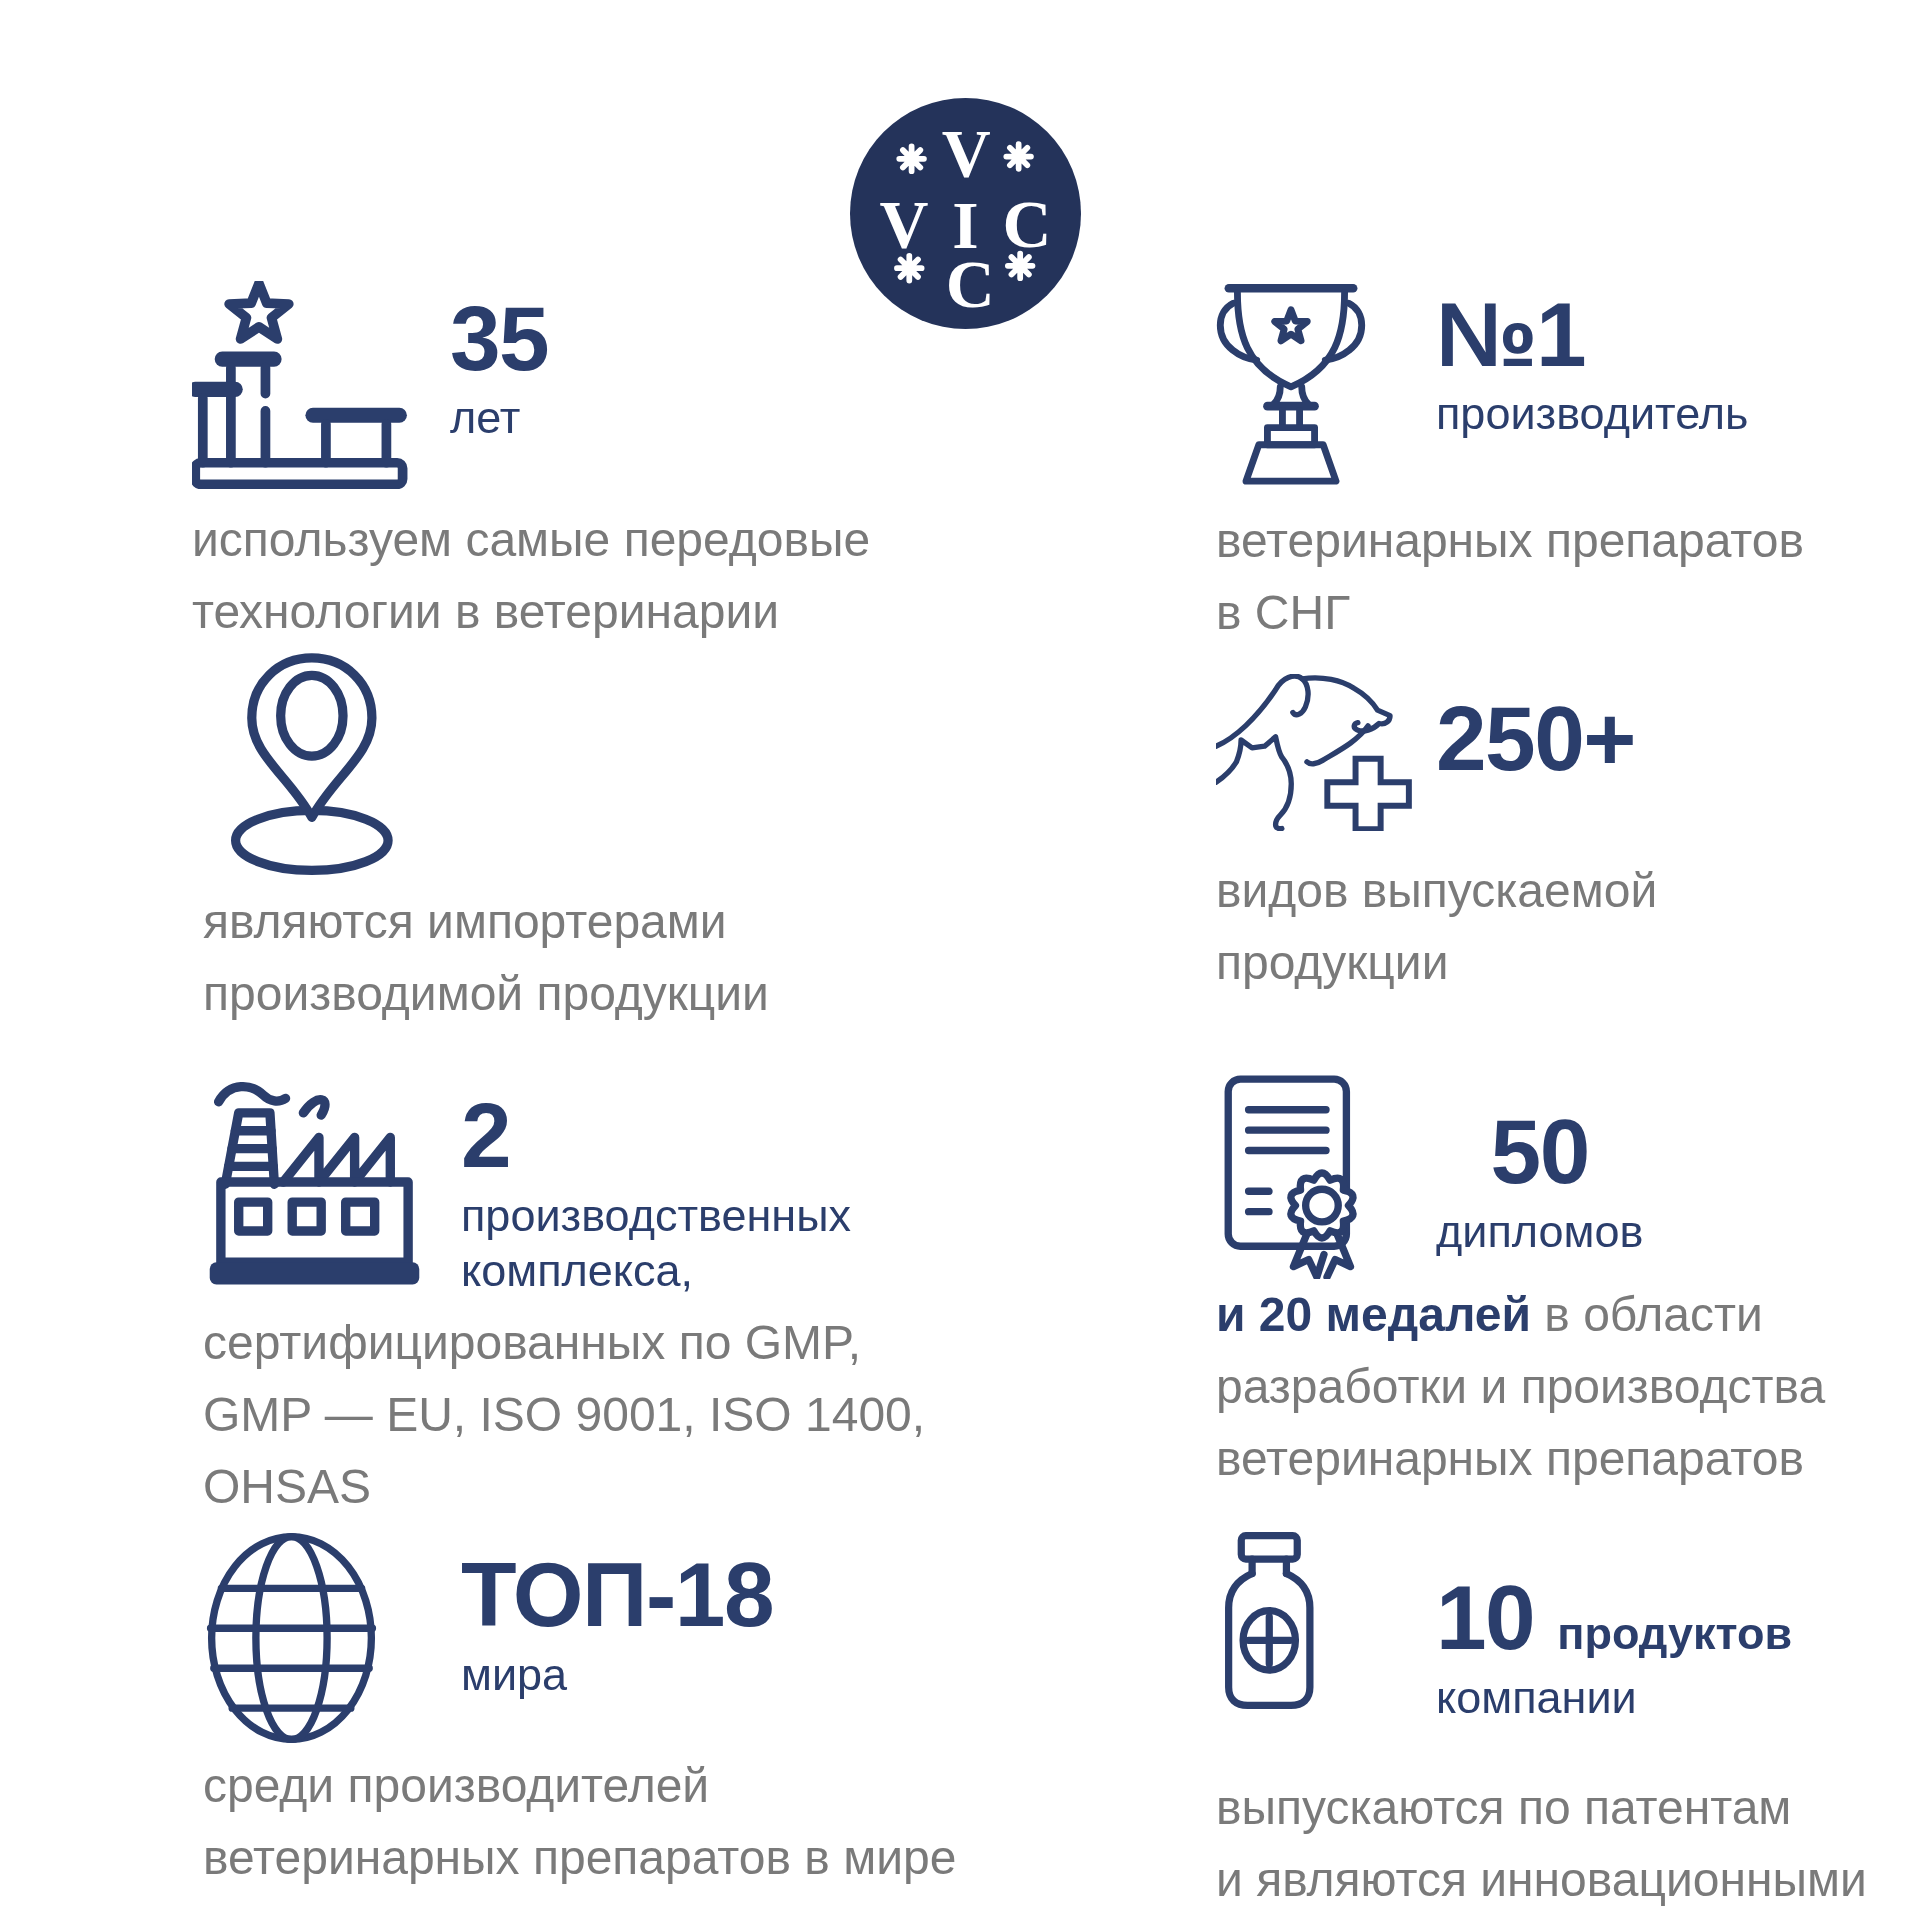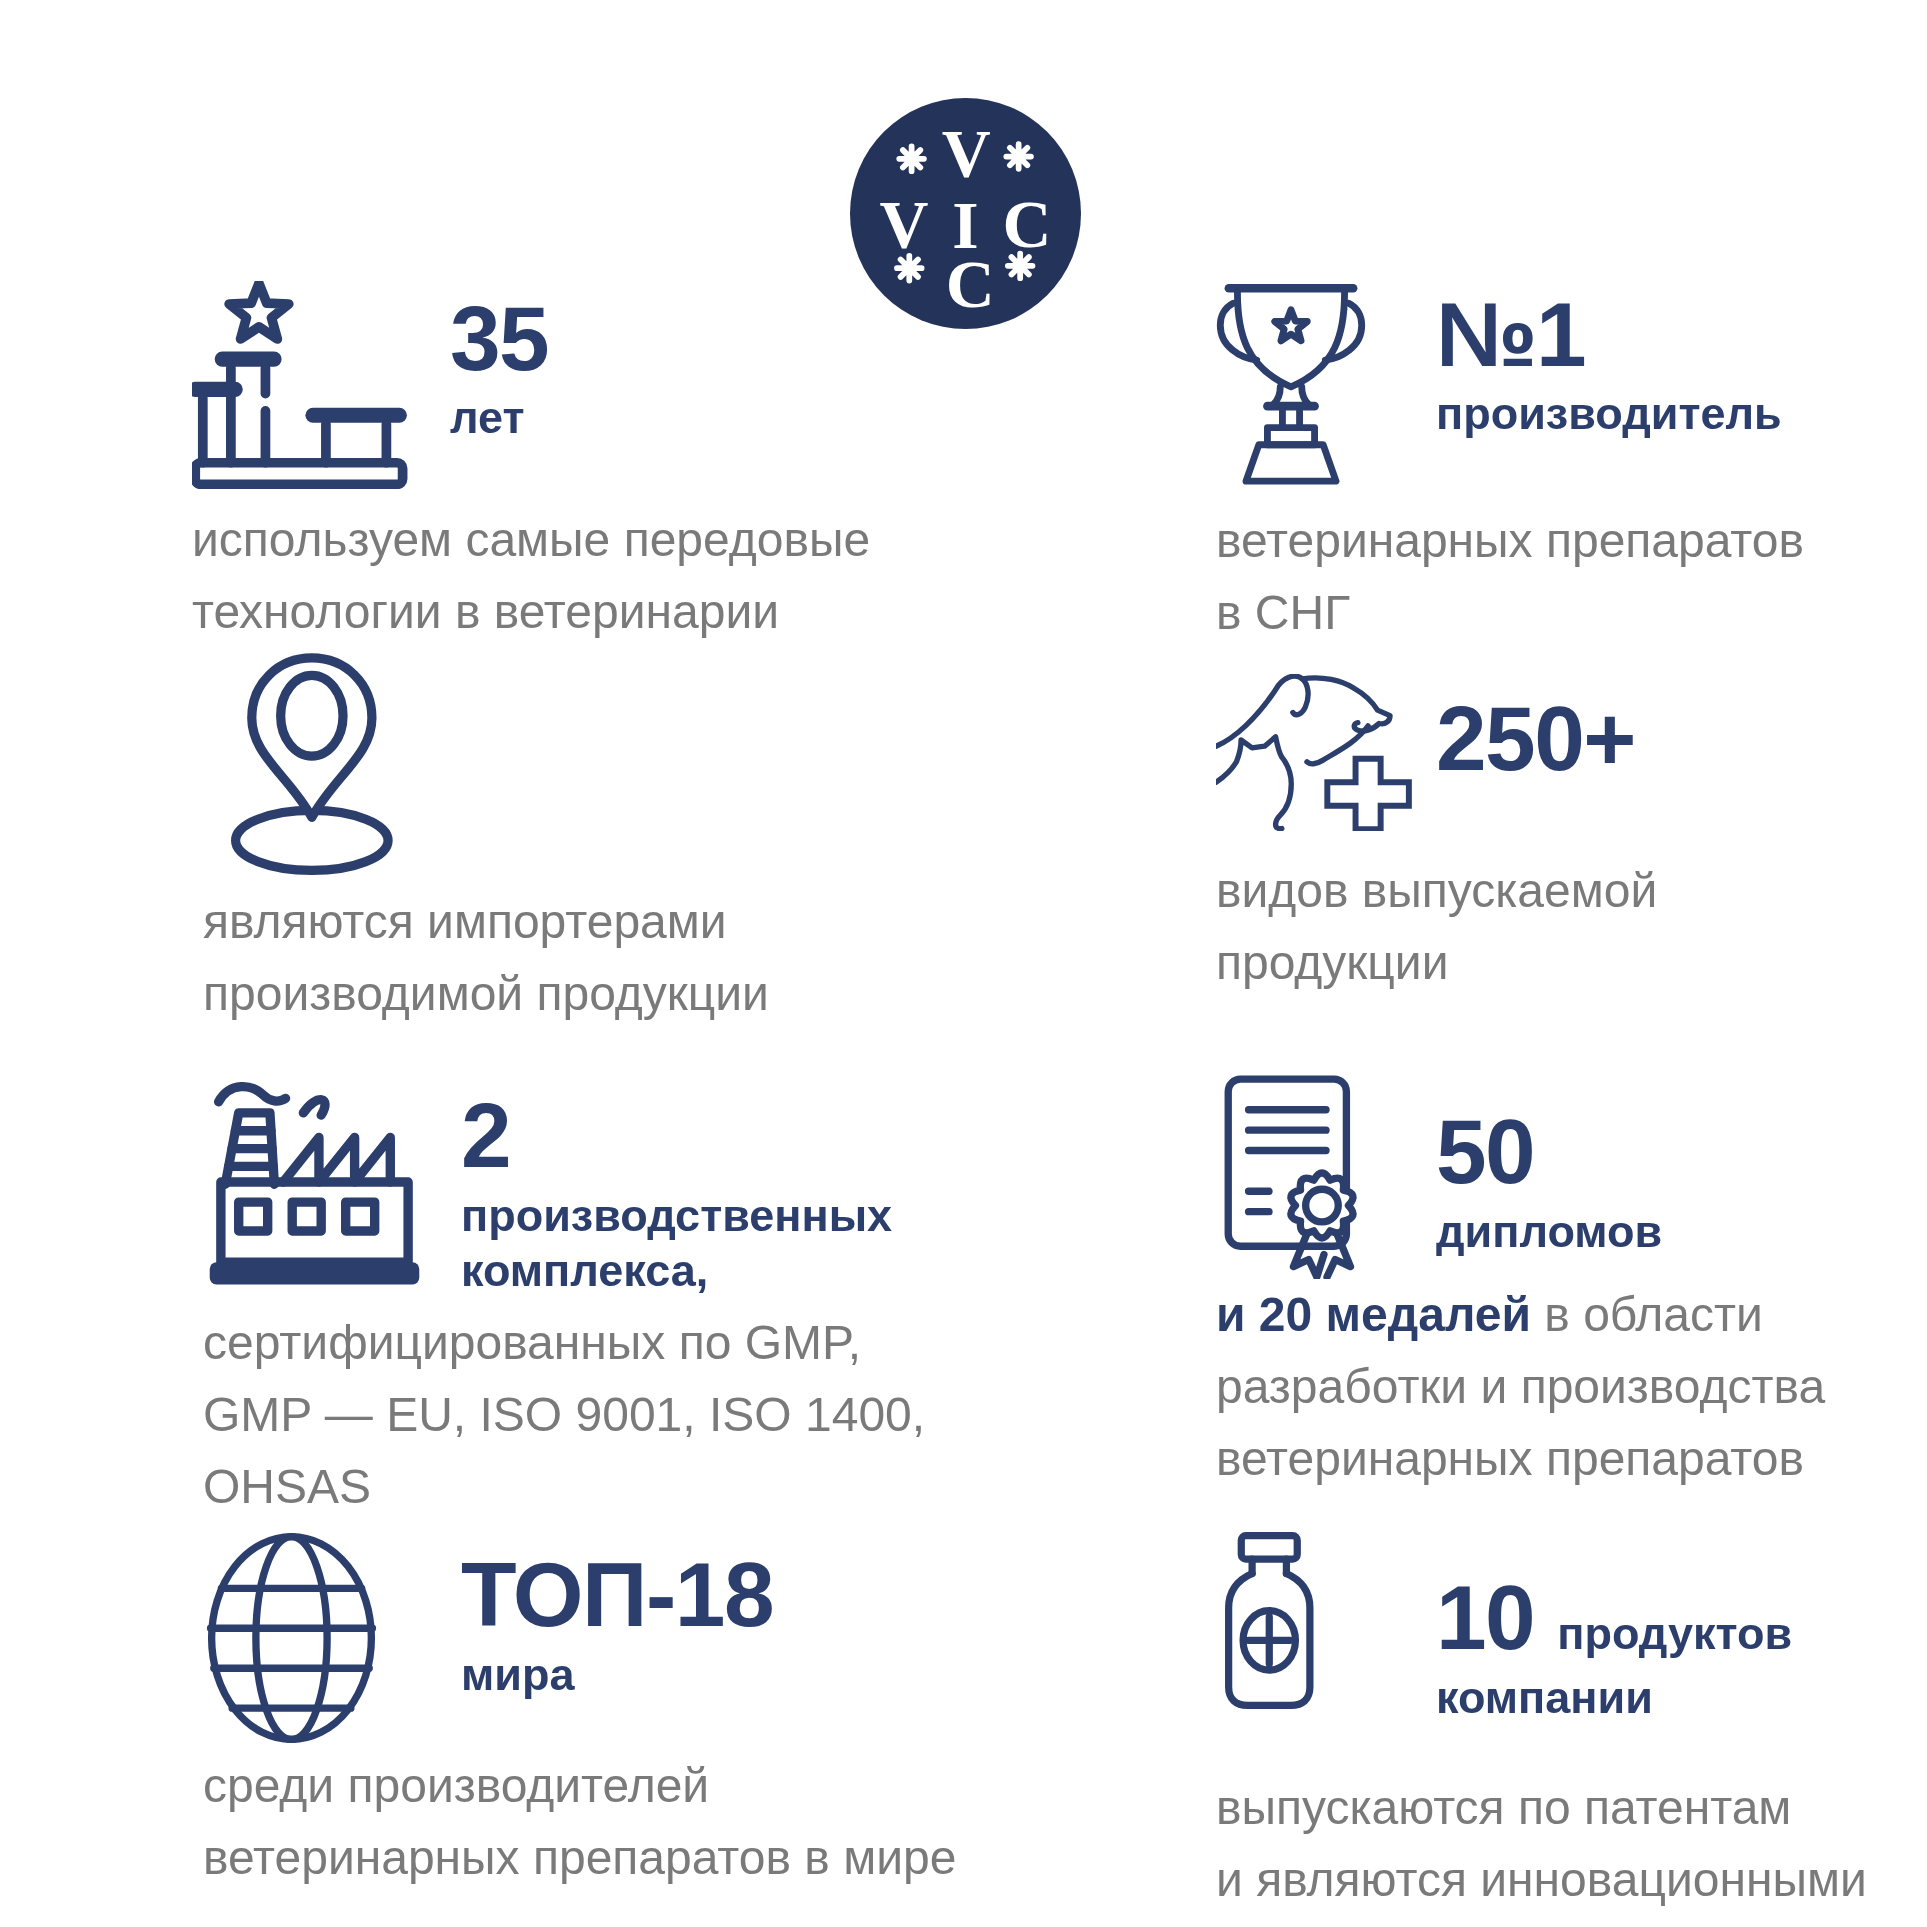--- a/index.html
+++ b/index.html
@@ -16,39 +16,39 @@
   .icon-box{flex:none;color:var(--navy,#2b3e6c);}
   .col-l .icon-box{width:223px;}
   .col-r .icon-box{width:193px;}
   .icon-box svg{display:block;}
   .headline{color:var(--navy,#2b3e6c);}
   .num{
     font-size:91px;font-weight:700;line-height:1;letter-spacing:-1.5px;
     color:var(--navy,#2b3e6c);
   }
   .sub{
-    font-size:45px;font-weight:700;line-height:1.22;margin-top:7.7px;
+    font-size:45px;font-weight:400;line-height:1.22;margin-top:7.7px;
     color:var(--navy,#2b3e6c);white-space:pre-line;
   }
   .sub-inline{
     font-size:45px;font-weight:700;color:var(--navy,#2b3e6c);
     margin-left:23px;letter-spacing:0;
   }
   .desc{
     margin:0;font-size:48px;font-weight:400;line-height:1.5;
     color:var(--gray,#7a7a7a);white-space:pre-line;max-width:809px;
   }
   .desc .accent{color:var(--navy,#2b3e6c);font-weight:700;}
   
   .b1 .headline{margin-top:11.6px;}  .b1 .desc{margin-top:15.4px;}
   .b2 .headline{margin-top:7.7px;}  .b2 .desc{margin-top:7.7px;}
   .b3 .headline{margin-top:42px;}  .b3 .desc{margin-top:3.9px;}
   .b4 .headline{margin-top:19px;text-align:right;}  .b4 .desc{margin-top:24px;}
   .b5 .headline{margin-top:15.4px;}  .b5 .desc{margin-top:7.7px;}
-  .b6 .headline{margin-top:31px;}  .b6 .desc{margin-top:0px;}
+  .b6 .headline{margin-top:31px;text-align:center;}  .b6 .desc{margin-top:0px;}
   .b7 .headline{margin-top:19px;}  .b7 .desc{margin-top:3.9px;}
   .b8 .headline{margin-top:42px;}  .b8 .desc{margin-top:46px;}
 </style>
 </head>
 <body>
 
 <div class="canvas">
 
   <div class="logo">
     <svg viewBox="0 0 300 300" width="231" height="231">

